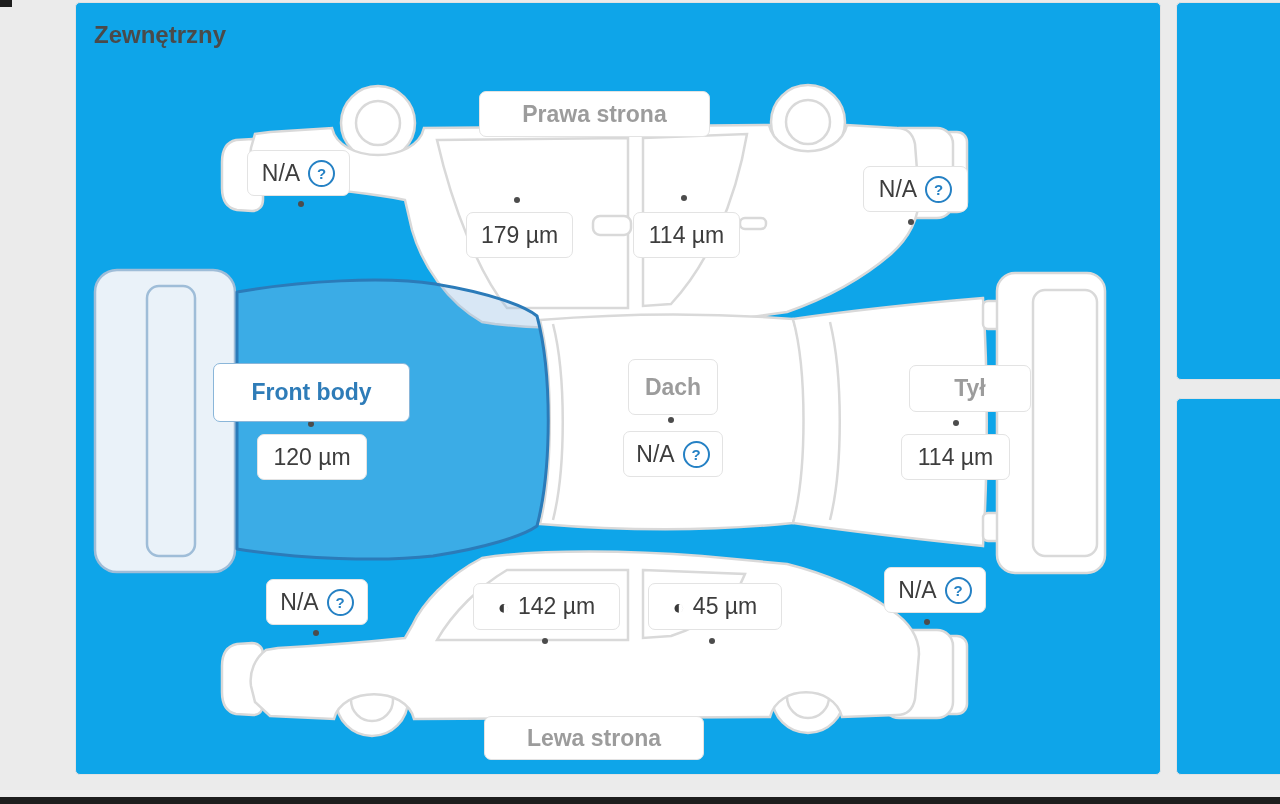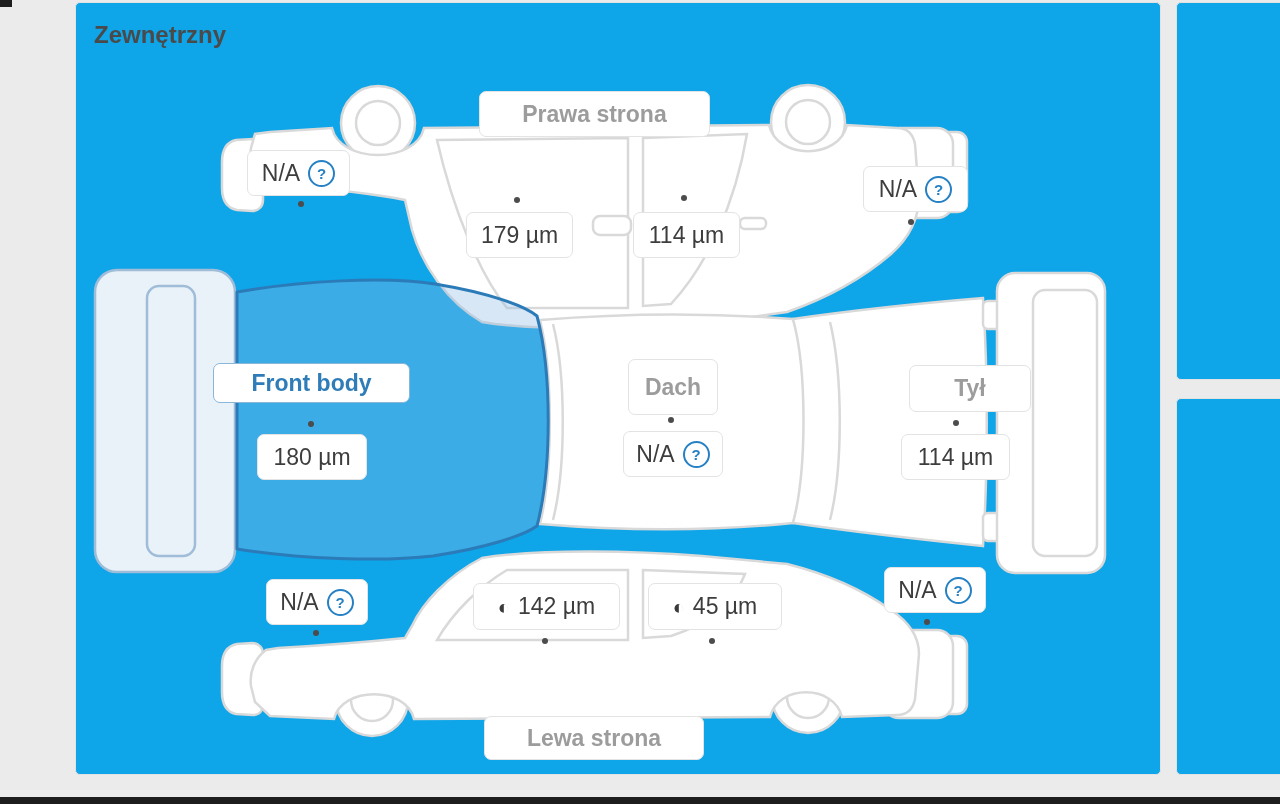--- a/index.html
+++ b/index.html
@@ -141,25 +141,25 @@
   <span>N/A</span>
   <span class="help">?</span>
 </div>
 <div class="tag" style="left:466px;top:212px;width:107px;height:46px;">
   <span>179 µm</span>
 </div>
 <div class="tag" style="left:633px;top:212px;width:107px;height:46px;">
   <span>114 µm</span>
 </div>
 
-<div class="tag tag--selected" style="left:213px;top:363px;width:197px;height:40px;">
+<div class="tag tag--selected" style="left:213px;top:363px;width:197px;height:59px;">
   <span>Front body</span>
 </div>
 <div class="tag" style="left:257px;top:434px;width:110px;height:46px;">
-  <span>180 µm</span>
+  <span>120 µm</span>
 </div>
 
 <div class="tag tag--muted" style="left:628px;top:359px;width:90px;height:56px;">
   <span>Dach</span>
 </div>
 <div class="tag" style="left:623px;top:431px;width:100px;height:46px;">
   <span>N/A</span>
   <span class="help">?</span>
 </div>
 

